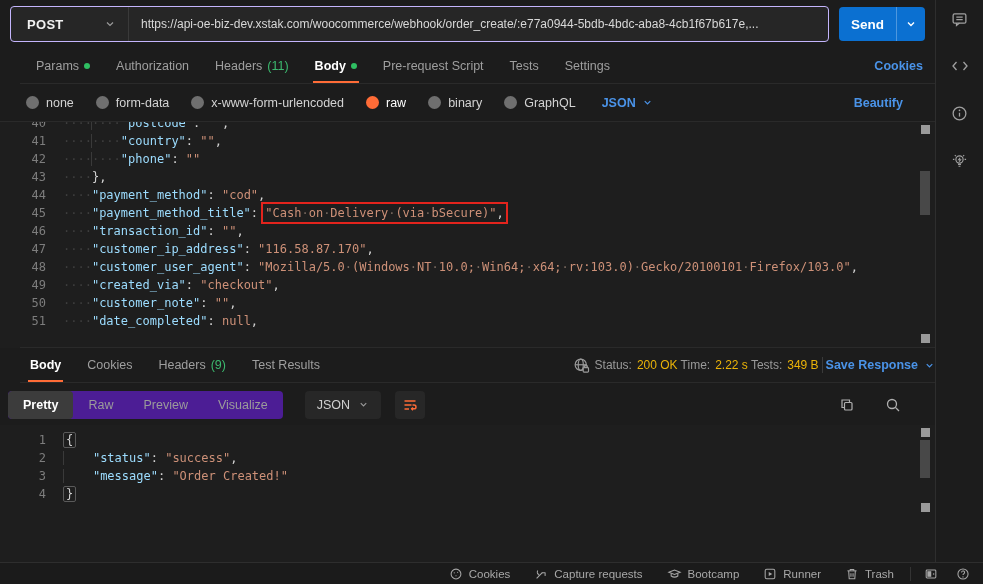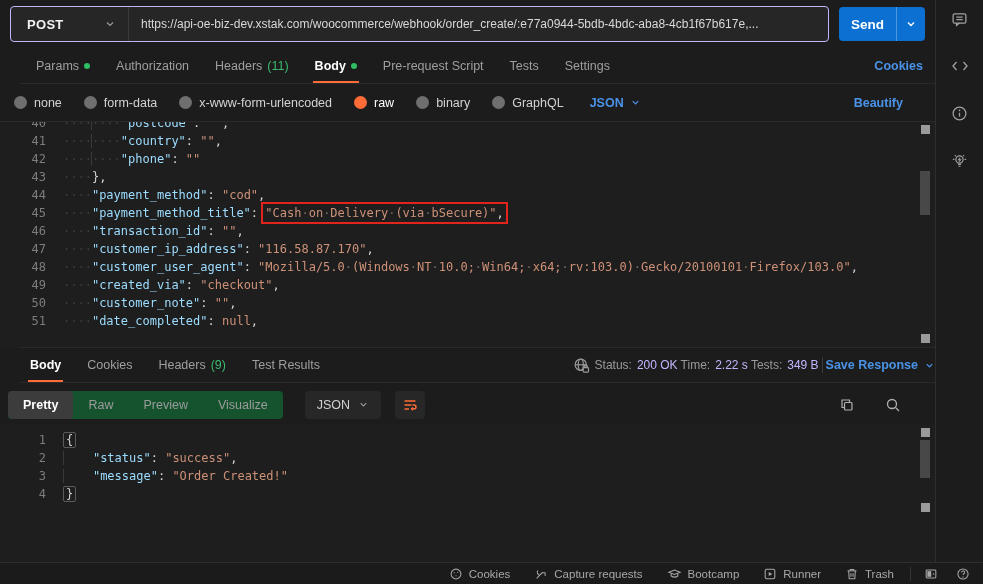--- a/index.html
+++ b/index.html
@@ -63,28 +63,28 @@
   .vscroll{position:absolute;right:4px;width:12px;}
   .req-editor .vscroll{top:3px;height:218px;}
   .resp-editor .vscroll{top:3px;height:84px;}
   .vdeco{position:absolute;left:2px;width:9px;height:9px;background:#9a9a9a;}
   .vdeco.bottom{bottom:0;}
   .vthumb{position:absolute;left:1px;width:10px;background:#484848;}
 
   
   .resp-header{top:347px;border-top:1px solid #2a2a2a;padding:0 8px;}
   .meta{margin-left:auto;display:flex;align-items:center;gap:3px;margin-right:12px;font-size:12px;color:#9a9a9a;white-space:nowrap;}
-  .meta .val{color:#c4b5fd;}
+  .meta .val{color:#eab308;}
   .meta-item{display:flex;gap:5px;align-items:center;}
   .meta-divider{width:1px;height:16px;background:#3a3a3a;}
   .save-resp{display:flex;align-items:center;gap:6px;color:#4a93e8;font-weight:bold;font-size:12.5px;cursor:pointer;}
 
   
   .resp-toolbar{position:absolute;top:384px;left:0;width:935px;height:41px;display:flex;align-items:center;padding:0 8px;box-sizing:border-box;gap:10px;}
-  .segmented{display:flex;background:#14532d;border-radius:4px;height:28px;overflow:hidden;}
+  .segmented{display:flex;background:#4c1d95;border-radius:4px;height:28px;overflow:hidden;}
   .seg{display:flex;align-items:center;padding:0 15px;font-size:12.5px;color:#9b9b9b;cursor:pointer;border-radius:4px;}
   .seg.active{background:#3c3c3c;color:#ffffff;font-weight:bold;}
   .lang-box{height:28px;background:#272727;border-radius:4px;display:flex;align-items:center;gap:8px;padding:0 12px;font-size:12.5px;color:#d0d0d0;cursor:pointer;margin-left:12px;}
   .wrap-box{height:28px;width:30px;background:#272727;border-radius:4px;display:flex;align-items:center;justify-content:center;cursor:pointer;margin-left:4px;color:#ff6c37;}
   .toolbar-right{margin-left:auto;display:flex;align-items:center;gap:26px;margin-right:24px;color:#b0b0b0;}
 
   
   .sidebar{position:absolute;right:0;top:0;width:48px;height:562px;border-left:1px solid #2e2e2e;box-sizing:border-box;display:flex;flex-direction:column;align-items:center;padding-top:9px;gap:27px;background:#1c1c1c;color:#a0a0a0;}
   .side-icon{width:20px;height:20px;display:flex;align-items:center;justify-content:center;cursor:pointer;}
 
@@ -147,21 +147,21 @@
           <span>Tests</span>
         </div>
         <div class="tab">
           <span>Settings</span>
         </div>
       </div>
     <span class="right-link">Cookies</span>
   </div>
 
   <div class="body-row">
-    <div style="display:flex;align-items:center;">
+    <div style="display:flex;align-items:center;margin-left:12px;">
         <div class="radio">
           <span class="radio-dot"></span>
           <span class="radio-label">none</span>
         </div>
         <div class="radio">
           <span class="radio-dot"></span>
           <span class="radio-label">form-data</span>
         </div>
         <div class="radio">
           <span class="radio-dot"></span>

